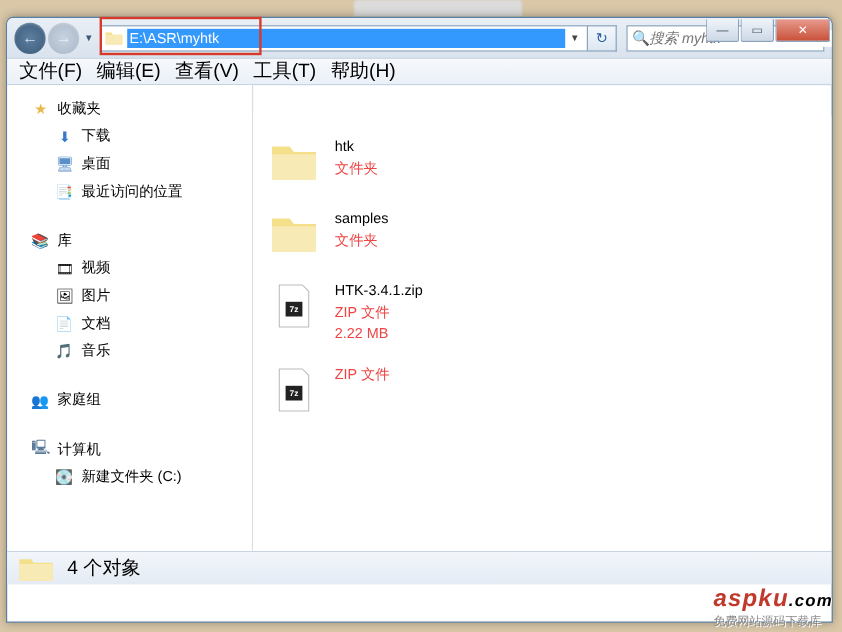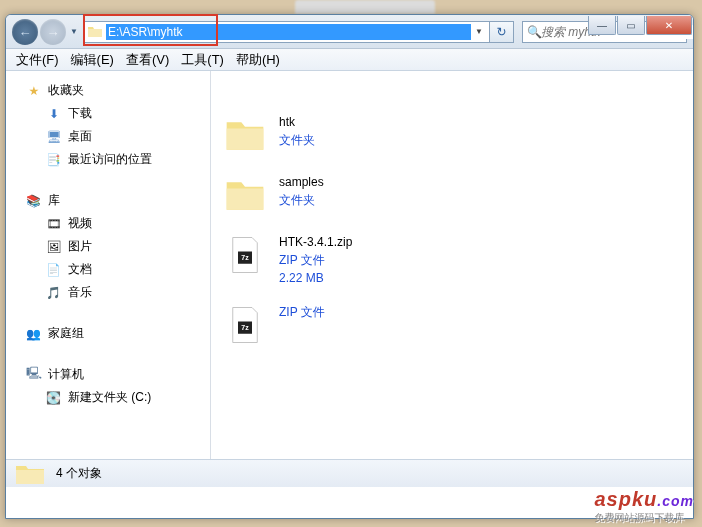--- a/index.html
+++ b/index.html
@@ -23,21 +23,21 @@
 .addr .ficon { width: 16px; height: 16px; margin-right: 3px; }
 .addr .drop { font-size: 8px; color: #444; padding: 0 4px; cursor: pointer; }
 .refresh { width: 24px; height: 22px; border: 1px solid #8aa3bd; border-left: none; background: linear-gradient(#f4f8fc,#dde7f1); display: flex; align-items: center; justify-content: center; color: #2a5f9e; font-size: 12px; cursor: pointer; }
 
 .search { width: 165px; height: 22px; border: 1px solid #8aa3bd; background: #fff; display: flex; align-items: center; padding: 0 4px; margin-left: 4px; }
 .search .sicon { width: 14px; color: #6a8fb8; font-size: 12px; }
 .search input { flex: 1; border: none; outline: none; font-size: 12px; color: #888; font-style: italic; }
 
 .red-box { position: absolute; left: 83px; top: 14px; width: 135px; height: 32px; border: 2px solid #d83a2a; z-index: 20; pointer-events: none; }
 
-.menubar { height: 22px; background: linear-gradient(#f7f9fc,#eaf0f7); border-bottom: 1px solid #c8d4e1; display: flex; align-items: center; padding: 0 4px; font-size: 13px; }
+.menubar { height: 22px; background: linear-gradient(#f7f9fc,#eaf0f7); border-bottom: 1px solid #c8d4e1; display: flex; align-items: center; padding: 0 4px; font-size: 16px; }
 .menubar span { padding: 2px 6px; cursor: pointer; }
 
 .toolbar { height: 32px; background: linear-gradient(#f2f6fb,#dfe8f2); border-bottom: 1px solid #c8d4e1; display: flex; align-items: center; padding: 0 8px; font-size: 12px; gap: 2px; }
 .tb-item { padding: 4px 8px; cursor: pointer; display: flex; align-items: center; gap: 4px; border-radius: 2px; }
 .tb-drop { font-size: 7px; color: #555; margin-left: 2px; }
 .tb-spacer { flex: 1; }
 .tb-icon { width: 22px; height: 22px; display: flex; align-items: center; justify-content: center; cursor: pointer; color: #3a6a9e; font-size: 13px; border-radius: 2px; }
 .tb-help { color: #3a8fd8; font-weight: bold; border: 1px solid #7ab0e0; border-radius: 50%; width: 18px; height: 18px; font-size: 12px; background: radial-gradient(#eaf4ff,#c8e0f8); }
 
 .body { display: flex; height: 388px; }
@@ -45,23 +45,23 @@
 .sgroup { margin-bottom: 18px; }
 .shead { display: flex; align-items: center; padding: 3px 6px 3px 20px; gap: 6px; cursor: pointer; }
 .sitem { display: flex; align-items: center; padding: 3px 6px 3px 40px; gap: 6px; cursor: pointer; }
 .sicon16 { width: 16px; height: 16px; display: inline-flex; align-items: center; justify-content: center; font-size: 12px; }
 
 .content { flex: 1; background: #fff; padding: 12px 8px; overflow-y: auto; margin-top: 26px; }
 .fitem { display: flex; align-items: flex-start; gap: 12px; padding: 4px; margin-bottom: 8px; cursor: pointer; }
 .ficon48 { width: 44px; height: 44px; display: flex; align-items: center; justify-content: center; flex-shrink: 0; }
 .finfo { font-size: 12px; line-height: 1.5; }
 .fname { color: #000; }
-.fmeta { color: #1d4ed8; }
-
-.statusbar { height: 28px; background: linear-gradient(#f2f6fb,#e4ebf4); border-top: 1px solid #c8d4e1; display: flex; align-items: center; padding: 0 8px; font-size: 12px; gap: 10px; }
+.fmeta { color: #ef4444; }
+
+.statusbar { height: 28px; background: linear-gradient(#f2f6fb,#e4ebf4); border-top: 1px solid #c8d4e1; display: flex; align-items: center; padding: 0 8px; font-size: 16px; gap: 10px; }
 .sb-icon { width: 32px; height: 24px; }
 
 .folder-svg { fill: #f4e08a; }
 .folder-svg2 { fill: #f8eab5; }
 
 .watermark { position: absolute; right: 8px; bottom: 2px; font-size: 20px; font-weight: bold; font-style: italic; color: #c0392b; letter-spacing: 1px; z-index: 30; text-shadow: 1px 1px 0 #fff; }
 .watermark small { font-size: 10px; color: #888; display: block; font-style: normal; font-weight: normal; letter-spacing: 0; }
 
 .top-tab-blur { position: absolute; left: 295px; top: 0px; width: 140px; height: 14px; background: rgba(220,225,232,0.8); border-radius: 3px 3px 0 0; filter: blur(1px); }
 </style>
@@ -235,15 +235,15 @@
         <path class="folder-svg2" d="M2 8h28v14H2z"></path>
       </svg>
     <span>4 个对象</span>
   </div>
 
 </div>
 
 <div class="red-box"></div>
 
 <div class="watermark">
-  <span>aspku</span><span style="font-size:14px;color:#6d28d9">.com</span>
+  <span>aspku</span><span style="font-size:14px;color:#000000">.com</span>
   <small>免费网站源码下载库</small>
 </div>
 
 </body></html>

